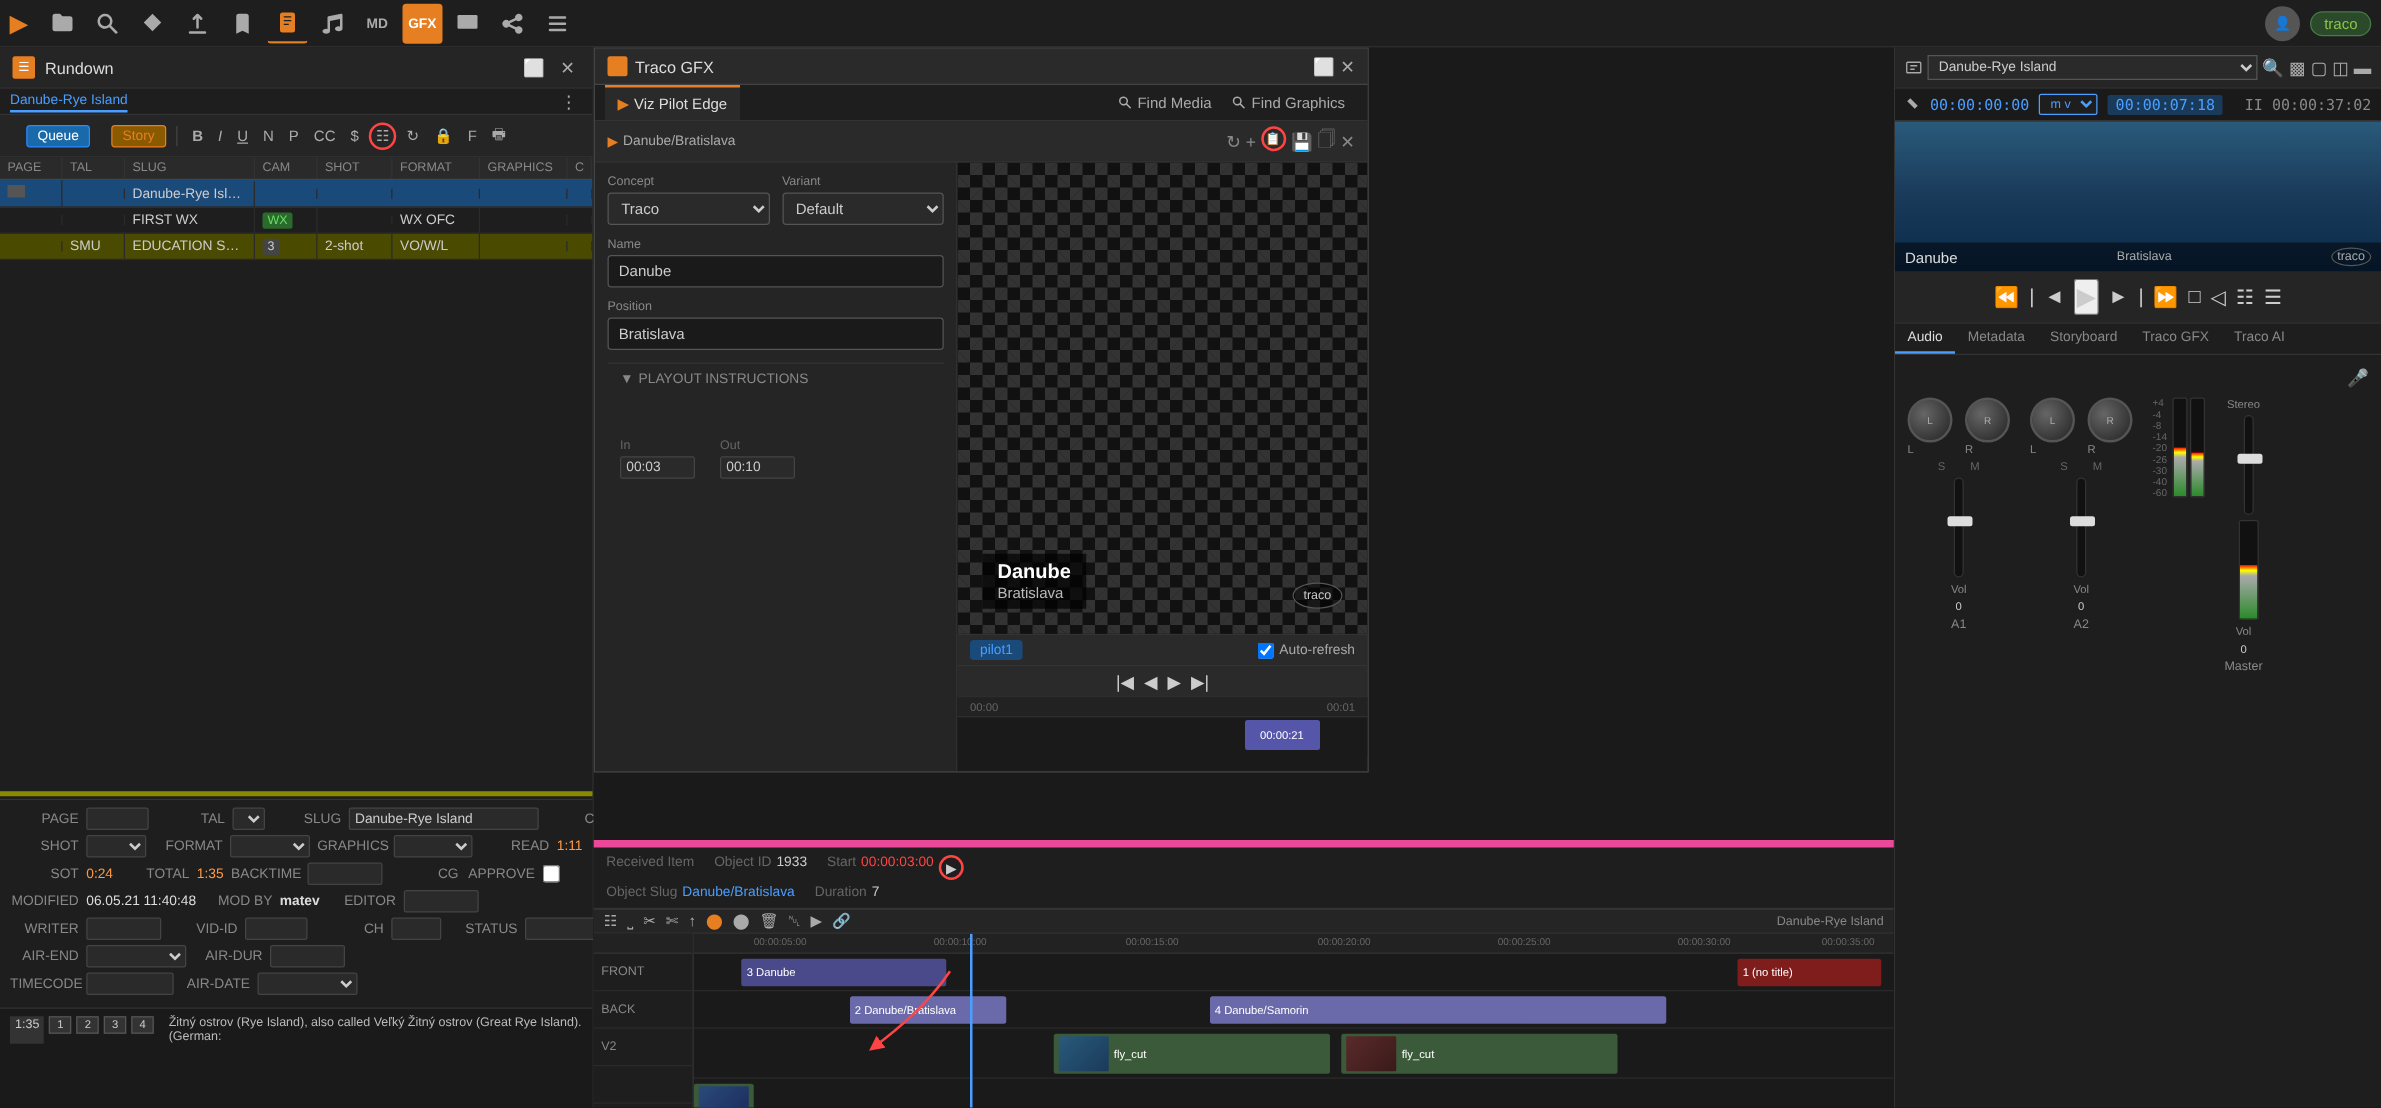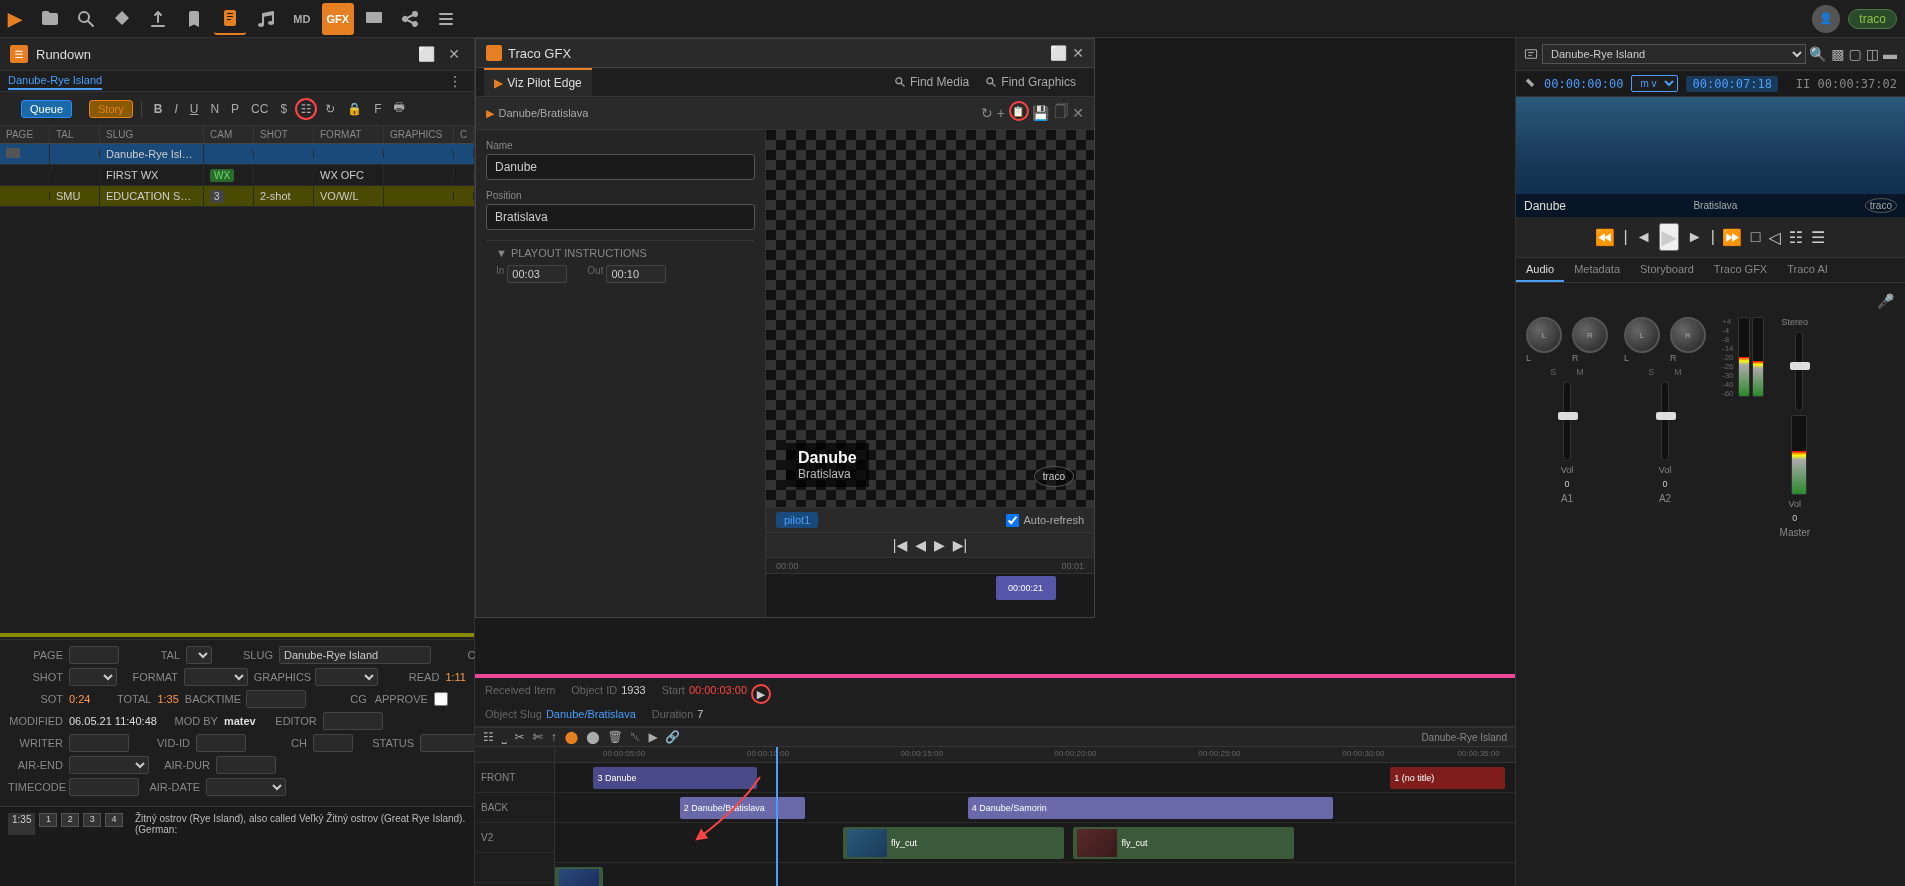--- a/index.html
+++ b/index.html
@@ -153,21 +153,21 @@
     .info-val { color: #ccc; }
     .info-val-red { color: #ff4444; }
     .info-val-blue { color: #4a9eff; }
     .info-btn-circle { width: 20px; height: 20px; border: 2px solid #ff4444; border-radius: 50%; display: flex; align-items: center; justify-content: center; cursor: pointer; }
 
     
     .playout-section { border-top: 1px solid #333; padding: 6px 10px; }
     .playout-header { display: flex; align-items: center; gap: 4px; color: #888; font-size: 11px; cursor: pointer; }
     .playout-arrow { color: #888; }
     .playout-fields { display: flex; gap: 20px; margin-top: 6px; }
-    .playout-field { display: flex; flex-direction: row; gap: 3px; }
+    .playout-field { display: flex; flex-direction: column; gap: 3px; margin-top: 36px; }
     .playout-field-lbl { color: #666; font-size: 10px; }
 
     
     #right-panel { width: 390px; background: #1e1e1e; border-left: 1px solid #333; display: flex; flex-direction: column; flex-shrink: 0; }
     #right-header { display: flex; align-items: center; padding: 6px 8px; background: #252525; border-bottom: 1px solid #333; gap: 4px; }
     .right-select { background: #2a2a2a; border: 1px solid #555; color: #ccc; padding: 2px 4px; font-size: 11px; flex: 1; }
     .right-search-btn { background: none; border: none; color: #aaa; cursor: pointer; font-size: 14px; }
 
     
     #time-display { display: flex; align-items: center; padding: 4px 8px; background: #1a1a1a; border-bottom: 1px solid #333; gap: 8px; }
@@ -506,20 +506,34 @@
           <button class="bc-btn" style="border: 2px solid #ff4444; border-radius: 50%; width:20px; height:20px; display:flex; align-items:center; justify-content:center; font-size:10px;">📋</button>
           <button class="bc-btn">💾</button>
           <button class="bc-btn">🗍</button>
           <button class="bc-btn">✕</button>
         </div>
       </div>
 
       <div id="gfx-content">
 
         <div id="gfx-left">
+          <div class="fields-row">
+            <div class="field-group">
+              <div class="field-label">Concept</div>
+              <select class="field-select">
+                <option>Traco</option>
+              </select>
+            </div>
+            <div class="field-group">
+              <div class="field-label">Variant</div>
+              <select class="field-select">
+                <option>Default</option>
+              </select>
+            </div>
+          </div>
 
           <div class="field-group">
             <div class="field-label">Name</div>
             <input class="field-input" value="Danube" style="">
           </div>
 
           <div class="field-group">
             <div class="field-label">Position</div>
             <input class="field-input" value="Bratislava" style="">
           </div>
@@ -579,21 +593,21 @@
             <div class="timeline-track">
               <div class="timeline-playhead">
                 <span>00:00:21</span>
               </div>
             </div>
           </div>
         </div>
       </div>
     </div>
 
-    <div class="info-bar" style="position:absolute; bottom:160px; left:0; right:0; z-index:5; padding: 6px 10px; background: #1e1e1e; border-top:4px solid #ec4899;">
+    <div class="info-bar" style="position:absolute; bottom:160px; left:0; right:0; z-index:5; padding: 6px 10px; background: #1e1e1e; border-top:6px solid #ec4899;">
       <div class="info-row">
         <div class="info-item">
           <span class="info-lbl">Received Item</span>
         </div>
         <div class="info-item">
           <span class="info-lbl">Object ID</span>
           <span class="info-val">1933</span>
         </div>
         <div class="info-item">
           <span class="info-lbl">Start</span>

